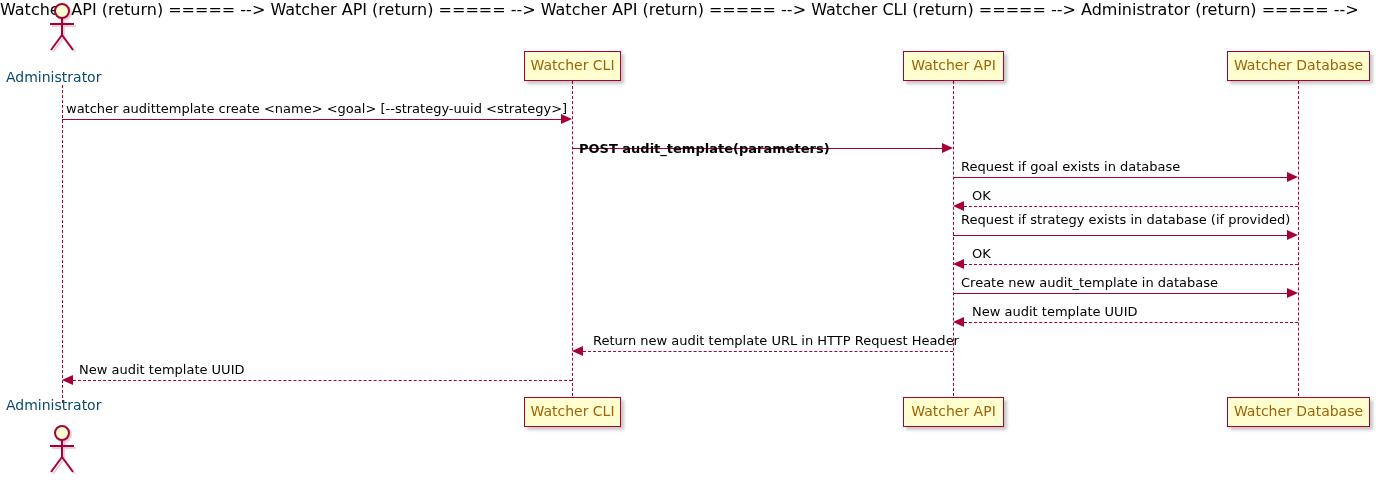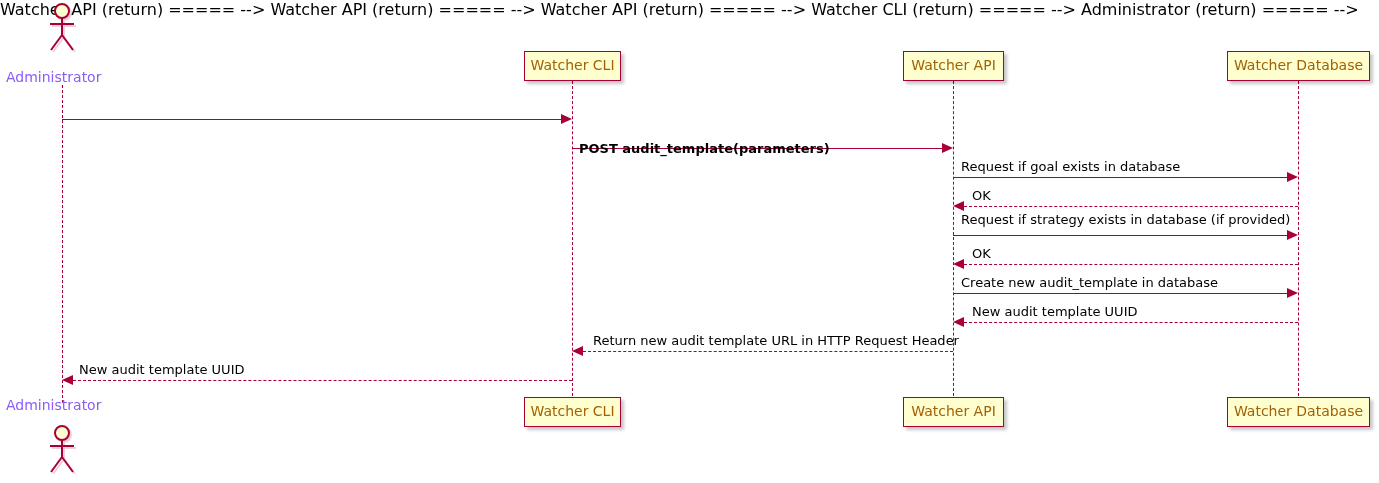--- a/index.html
+++ b/index.html
@@ -46,21 +46,21 @@
 
   
   .actor-fig {
     position: absolute;
     width: 36px;
     height: 50px;
   }
   .actor-label {
     position: absolute;
     font-size: 14px;
-    color: #8b5cf6;
+    color: #0c4a6e;
     white-space: nowrap;
     text-align: right;
   }
 
   
   .msg {
     position: absolute;
     height: 0;
     border-top: 1.4px solid #A80036;
   }
@@ -148,20 +148,21 @@
   <div class="participant" style="left:1227px; top:51px; width:143px;">Watcher Database</div>
 
   
   <div class="participant" style="left:524px; top:397px; width:97px;">Watcher CLI</div>
   <div class="participant" style="left:903px; top:397px; width:101px;">Watcher API</div>
   <div class="participant" style="left:1227px; top:397px; width:143px;">Watcher Database</div>
 
   
   <div class="msg" style="left:62px; top:119px; width:499px;"></div>
   <div class="arrowhead right" style="left:561px; top:114px;"></div>
+  <div class="msg-label" style="left:66px; top:101px;">watcher audittemplate create &lt;name&gt; &lt;goal&gt; [--strategy-uuid &lt;strategy&gt;]</div>
 
   
   <div class="msg" style="left:572px; top:148px; width:370px;"></div>
   <div class="arrowhead right" style="left:942px; top:143px;"></div>
   <div class="msg-label" style="left:579px; top:141px;font-weight:bold;">POST audit_template(parameters)</div>
 
   
   <div class="msg" style="left:953px; top:177px; width:334px;"></div>
   <div class="arrowhead right" style="left:1287px; top:172px;"></div>
   <div class="msg-label" style="left:961px; top:159px;">Request if goal exists in database</div>

